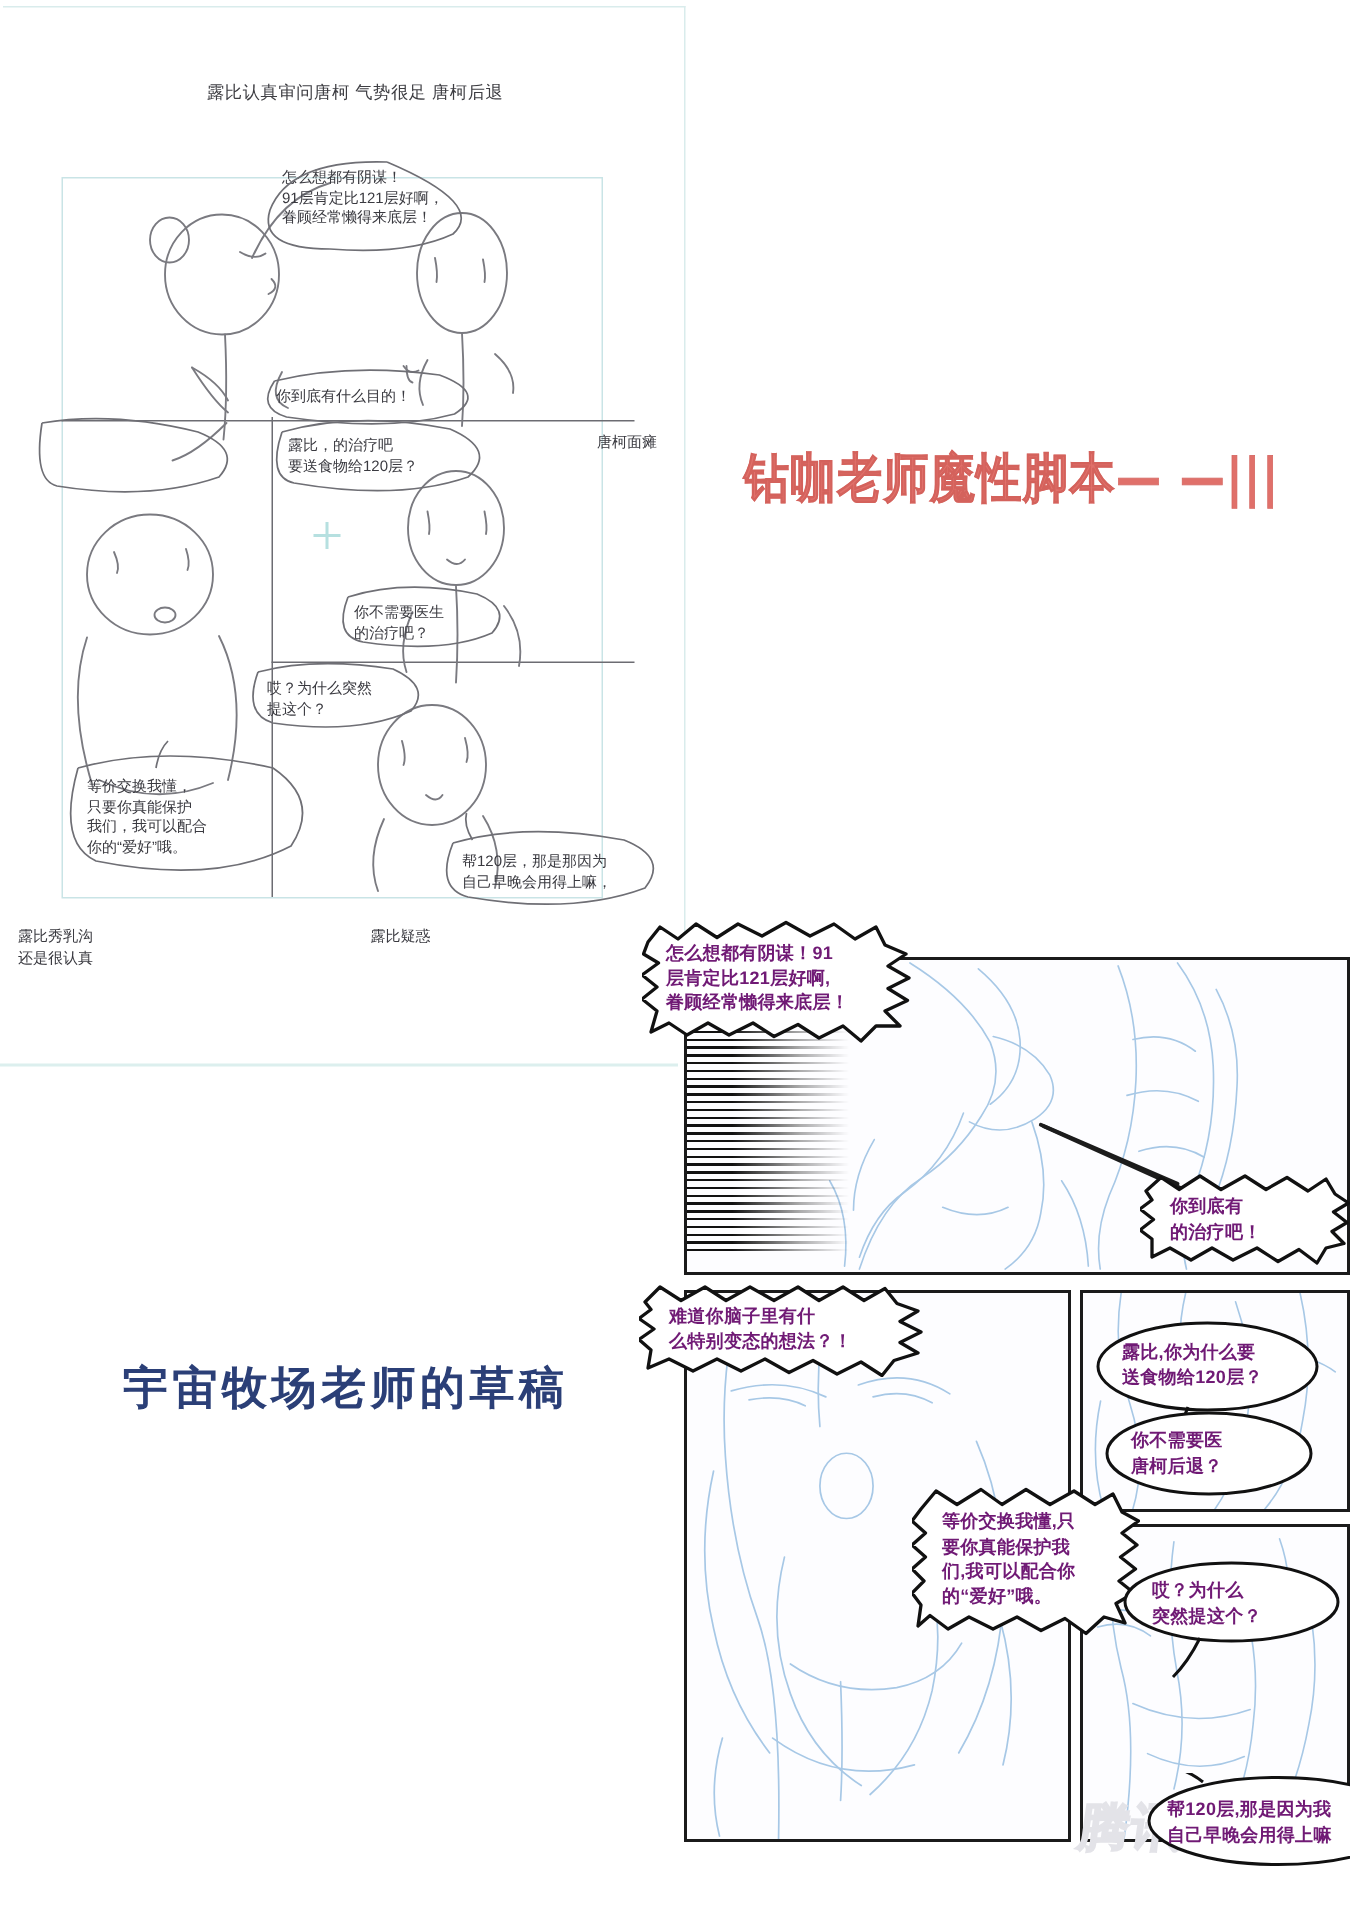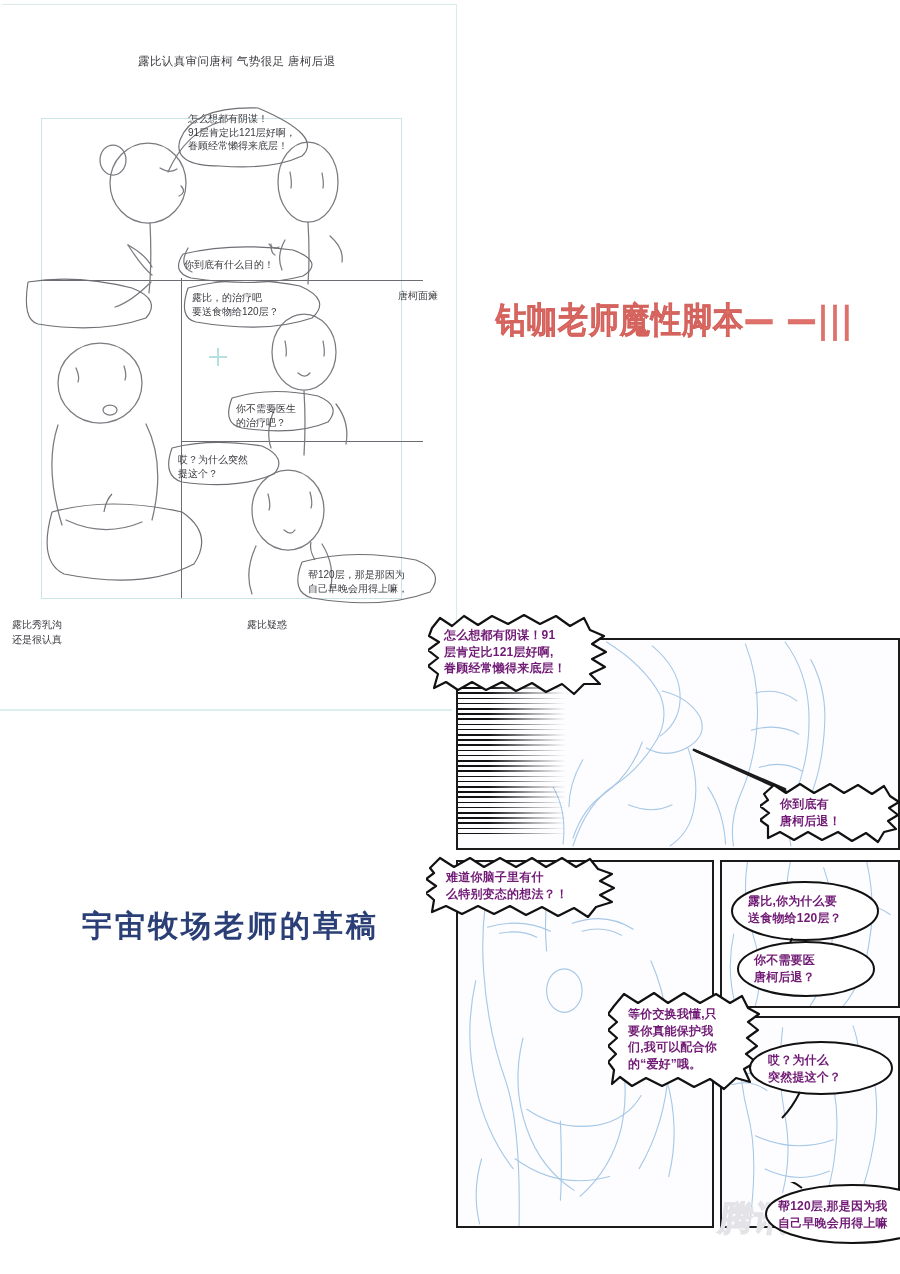--- a/index.html
+++ b/index.html
@@ -183,20 +183,24 @@
   <div class="sk-text" style="left:188px;top:112px;width:210px;">怎么想都有阴谋！
 91层肯定比121层好啊，
 眷顾经常懒得来底层！</div>
   <div class="sk-text" style="left:184px;top:258px;width:160px;">你到底有什么目的！</div>
   <div class="sk-text" style="left:192px;top:291px;width:150px;">露比，的治疗吧
 要送食物给120层？</div>
   <div class="sk-text" style="left:236px;top:402px;width:120px;">你不需要医生
 的治疗吧？</div>
   <div class="sk-text" style="left:178px;top:453px;width:130px;">哎？为什么突然
 提这个？</div>
+  <div class="sk-text" style="left:58px;top:518px;width:130px;">等价交换我懂，
+只要你真能保护
+我们，我可以配合
+你的“爱好”哦。</div>
   <div class="sk-text" style="left:308px;top:568px;width:150px;">帮120层，那是那因为
 自己早晚会用得上嘛，</div>
 
   <svg class="sketch-svg" viewBox="0 0 455 710">
     <g fill="none" stroke="#6f6f75" stroke-width="1.15">
       <path d="M258 108 q-65 -2 -78 32 q-8 26 40 26 q52 4 82 -10 q22 -20 -44 -48"></path>
       <path d="M183 254 q-12 18 8 24 q68 10 112 -2 q22 -14 -10 -26 q-60 -8 -110 4"></path>
       <path d="M28 282 q-6 38 10 42 q62 10 108 -6 q16 -18 -14 -30 q-56 -14 -104 -6"></path>
       <path d="M188 288 q-10 30 8 34 q70 12 116 -4 q20 -18 -12 -32 q-62 -12 -112 2"></path>
       <path d="M232 398 q-10 26 10 30 q54 8 86 -6 q14 -16 -10 -26 q-48 -10 -86 2"></path>
@@ -310,21 +314,21 @@
 眷顾经常懒得来底层！</div>
     </div>
 
     <div class="balloon spiky" style="left:312px;top:170px;width:140px;height:62px;">
       <svg width="140" height="62" viewBox="0 0 140 62">
         <path d="M4 12 L14 3 L26 11 L40 2 L54 11 L70 2 L84 11 L98 3 L112 12 L124 4 L130 14 L139 20 L129 26
                  L138 33 L128 39 L136 47 L124 50 L118 60 L106 51 L92 59 L78 50 L62 58 L48 50 L34 58 L20 50
                  L8 56 L8 44 L0 38 L9 31 L0 24 L8 18 Z" fill="#ffffff" stroke="#111" stroke-width="2.2" stroke-linejoin="round"></path>
       </svg>
       <div class="txt" style="left:20px;top:14px;width:108px;">你到底有
-唐柯后退！</div>
+的治疗吧！</div>
     </div>
 
     <div class="balloon spiky" style="left:-22px;top:244px;width:196px;height:62px;">
       <svg width="196" height="62" viewBox="0 0 196 62">
         <path d="M4 12 L14 2 L28 11 L44 2 L58 11 L74 2 L90 11 L106 2 L120 11 L136 2 L150 11 L164 3 L172 13
                  L186 18 L174 25 L188 32 L174 39 L186 46 L170 51 L162 61 L148 52 L132 60 L116 51 L100 59
                  L84 50 L68 58 L52 50 L36 58 L20 50 L6 56 L8 44 L0 37 L10 30 L0 23 L8 17 Z" fill="#ffffff" stroke="#111" stroke-width="2.2" stroke-linejoin="round"></path>
       </svg>
       <div class="txt" style="left:20px;top:13px;width:162px;">难道你脑子里有什
 么特别变态的想法？！</div>

